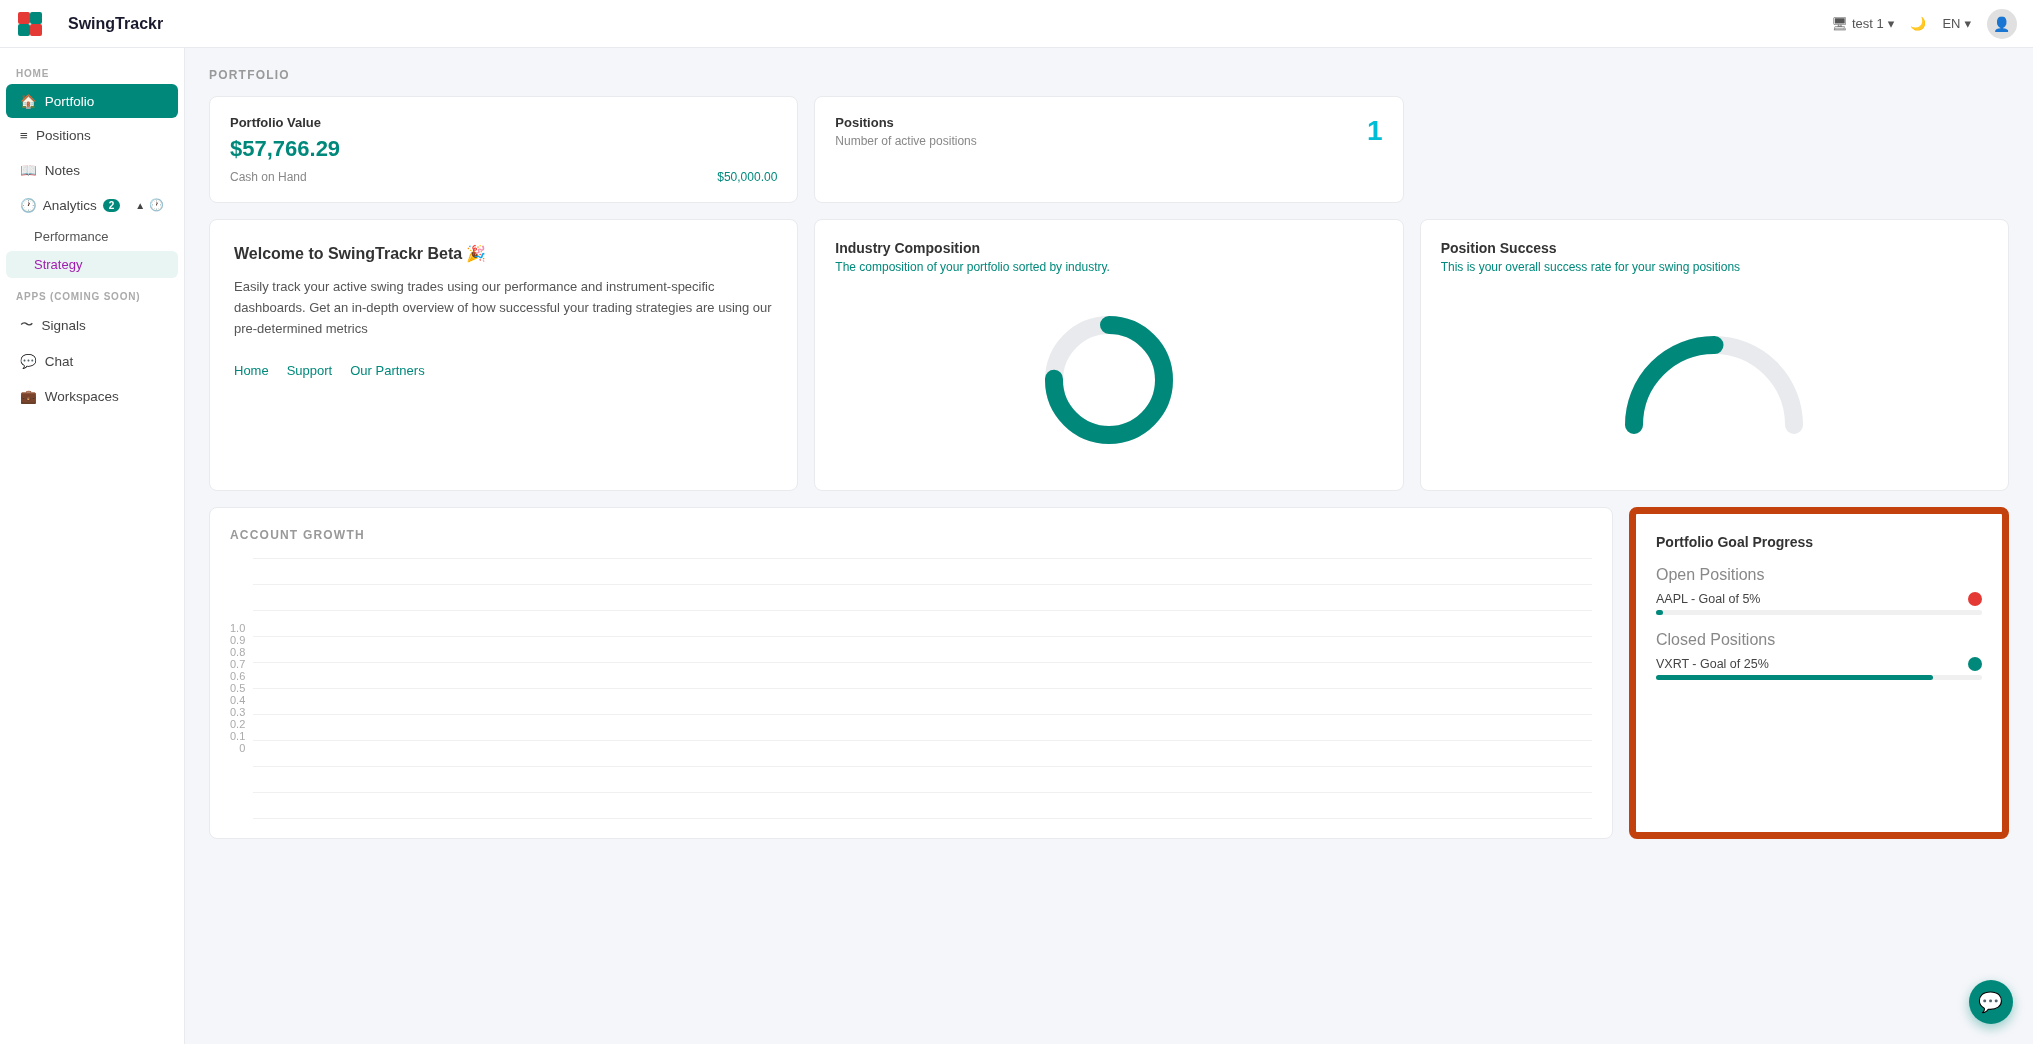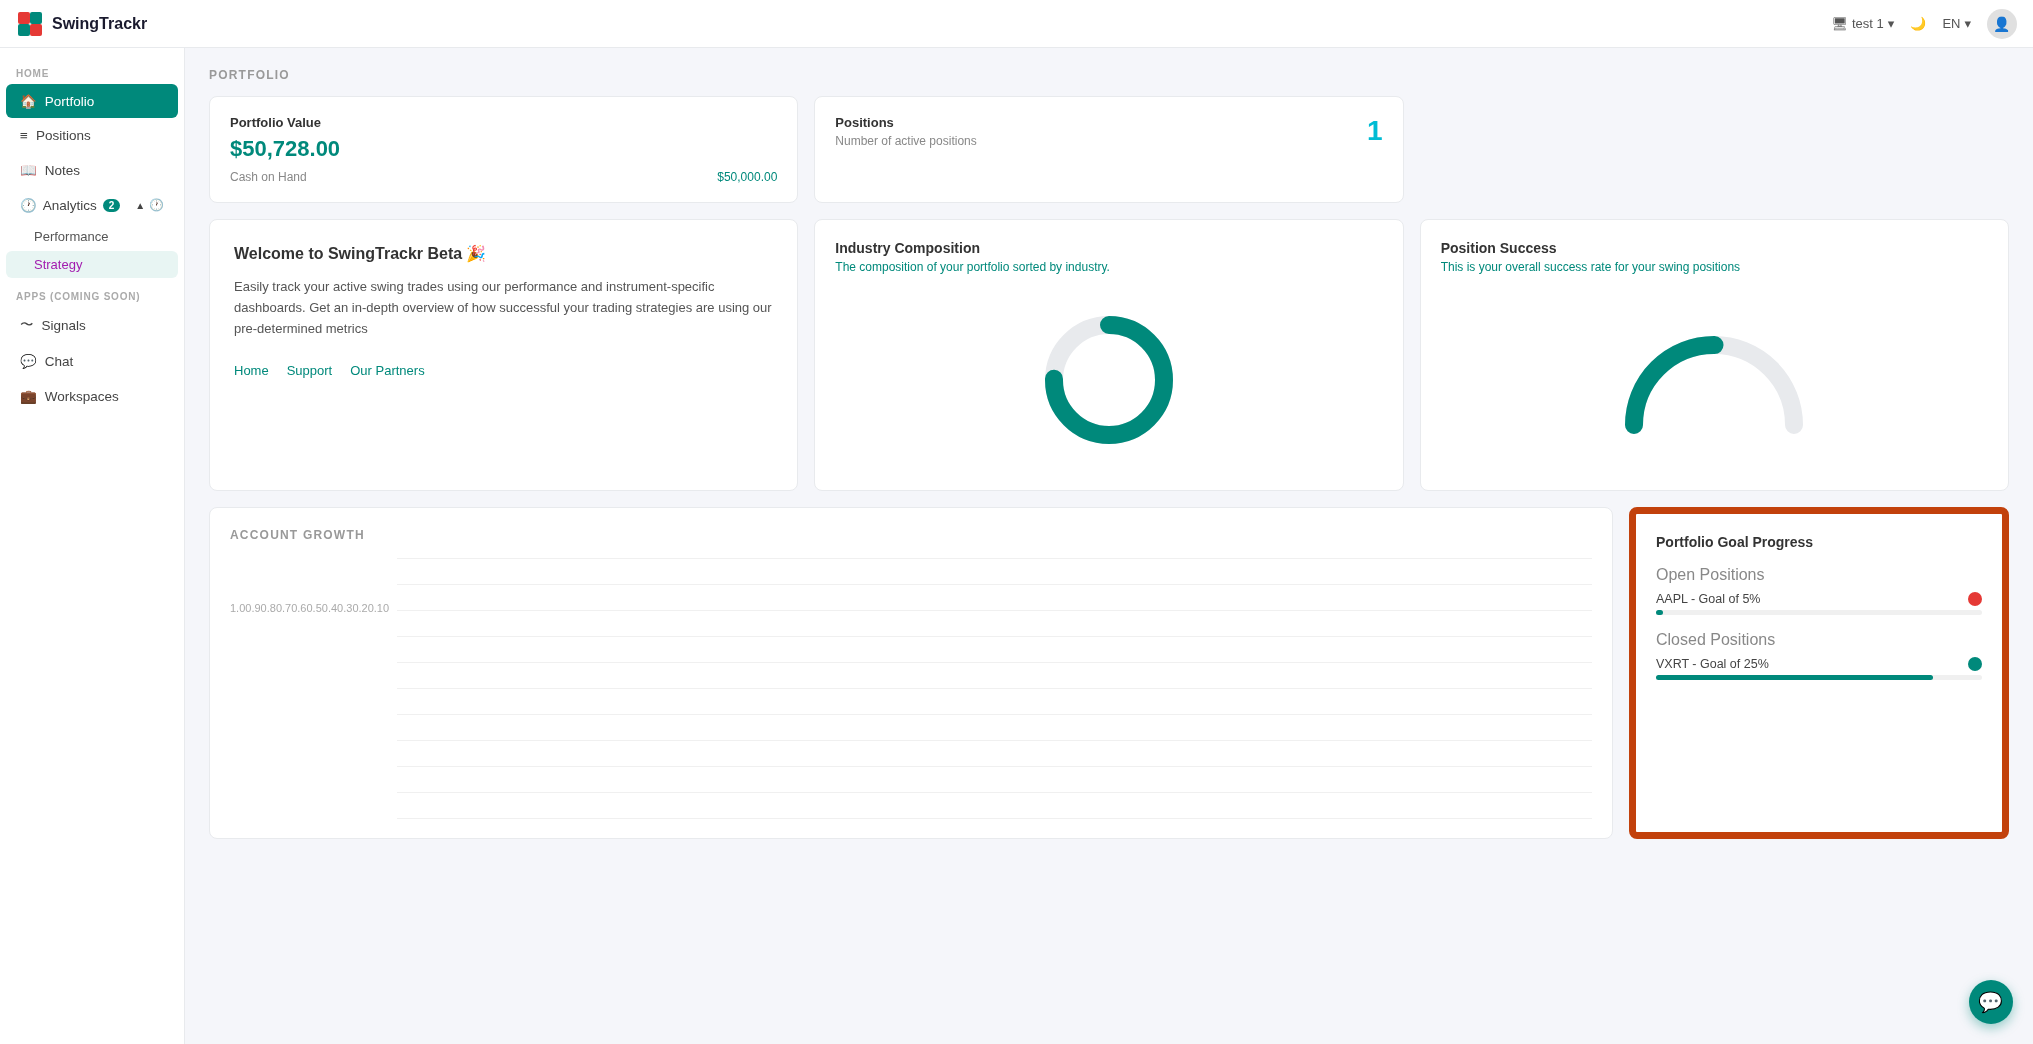--- a/index.html
+++ b/index.html
@@ -13,21 +13,21 @@
       display: flex;
       align-items: center;
       justify-content: space-between;
       padding: 0 16px;
       flex-shrink: 0;
       z-index: 10;
     }
     .header-logo {
       display: flex;
       align-items: center;
-      gap: 8px;
+      gap: 24px;
       font-weight: 700;
       font-size: 16px;
       color: #1a1a2e;
     }
     .logo-icon {
       width: 28px;
       height: 28px;
     }
     .header-right {
       display: flex;
@@ -271,26 +271,25 @@
       gap: 16px;
     }
     .growth-card {
       background: #fff;
       border-radius: 8px;
       padding: 20px;
       border: 1px solid #e8eaed;
     }
     .y-axis {
       display: flex;
-      flex-direction: row;
+      flex-direction: column;
       justify-content: center;
       height: 100%;
       padding: 4px 0;
       margin-right: 8px;
-      margin-top: 40px;
     }
     .y-label {
       font-size: 11px;
       color: #aaa;
       text-align: right;
     }
 
     
     .goal-card {
       background: #fff;
@@ -481,21 +480,21 @@
   <div class="main">
 
     <div class="section-title">PORTFOLIO</div>
 
     <div class="cards-row">
 
       <div class="card">
         <div class="card-header-row">
           <div>
             <div class="card-title">Portfolio Value</div>
-            <div class="card-value green">$50,728.00</div>
+            <div class="card-value green">$57,766.29</div>
           </div>
         </div>
         <div style="display:flex;justify-content:space-between;margin-top:8px;">
           <span class="card-subtitle">Cash on Hand</span>
           <span style="font-size:12px;color:#00897b;">$50,000.00</span>
         </div>
       </div>
 
 
       <div class="card">

